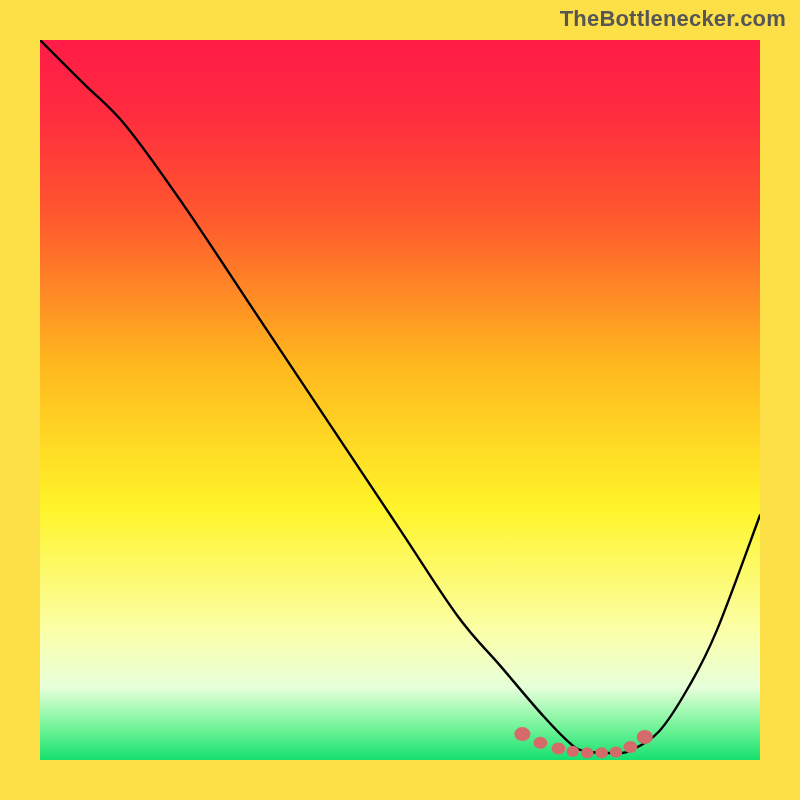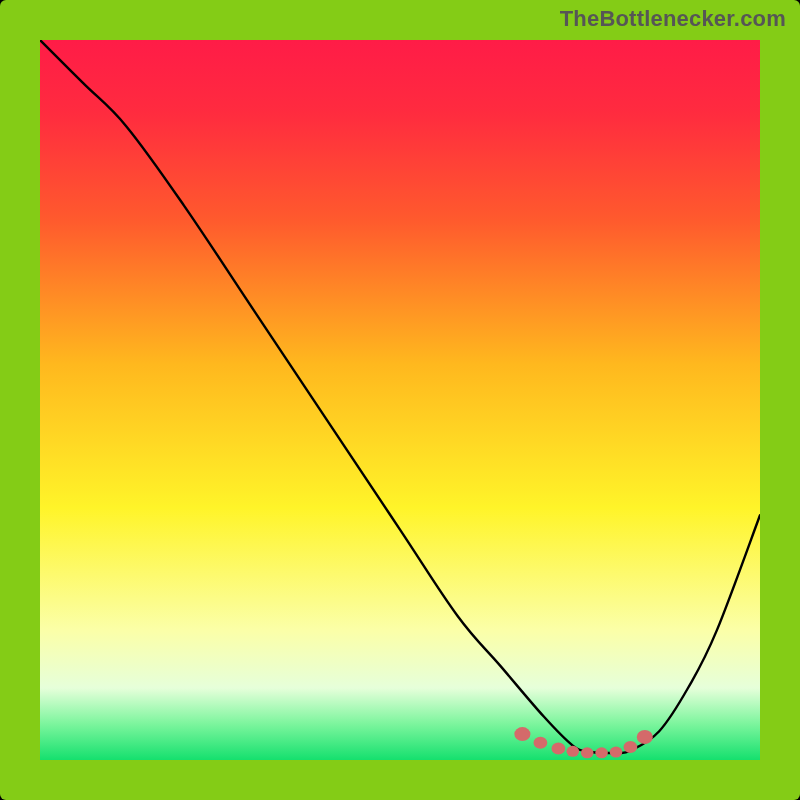--- a/index.html
+++ b/index.html
@@ -9,22 +9,21 @@
     height: 800px;
     background: #000000;
     overflow: hidden;
   }
   .frame {
     position: absolute;
     left: 0;
     top: 0;
     width: 800px;
     height: 800px;
-    background: #84cc16;
-    border-radius: 6px;
+    background: #fde047;
   }
   .plot {
     position: absolute;
     left: 40px;
     top: 40px;
     width: 720px;
     height: 720px;
     overflow: hidden;
   }
   .plot svg {

